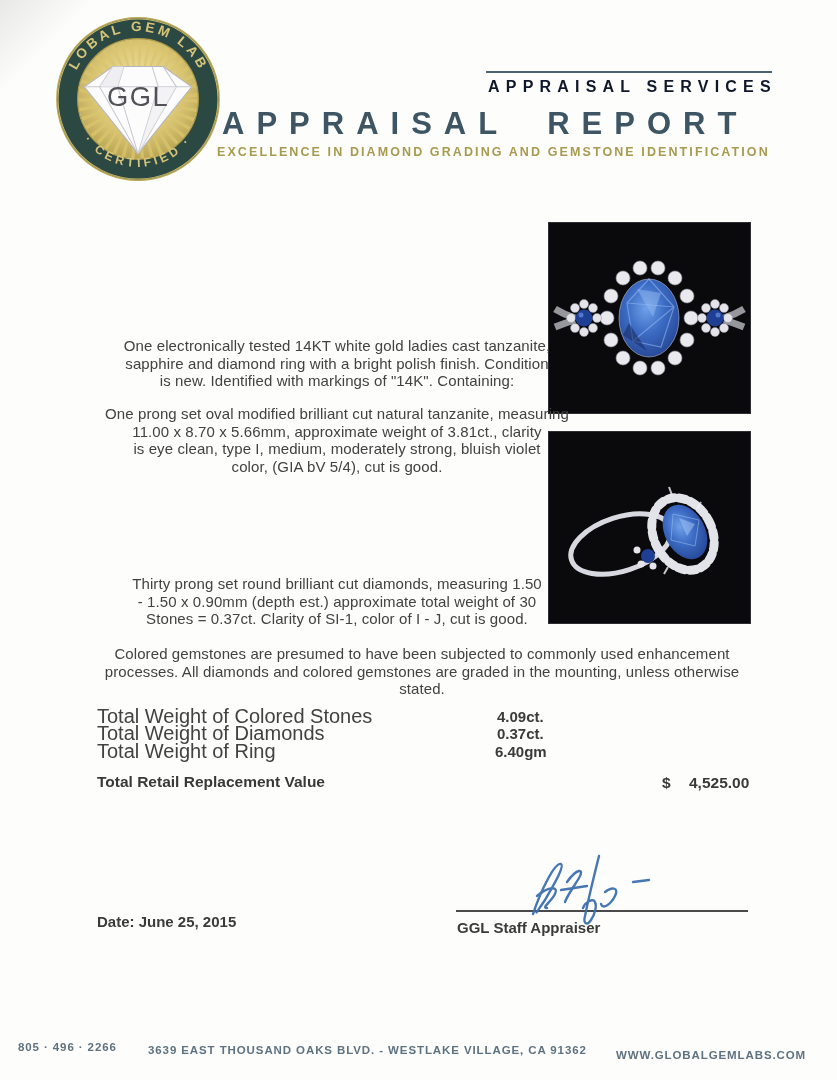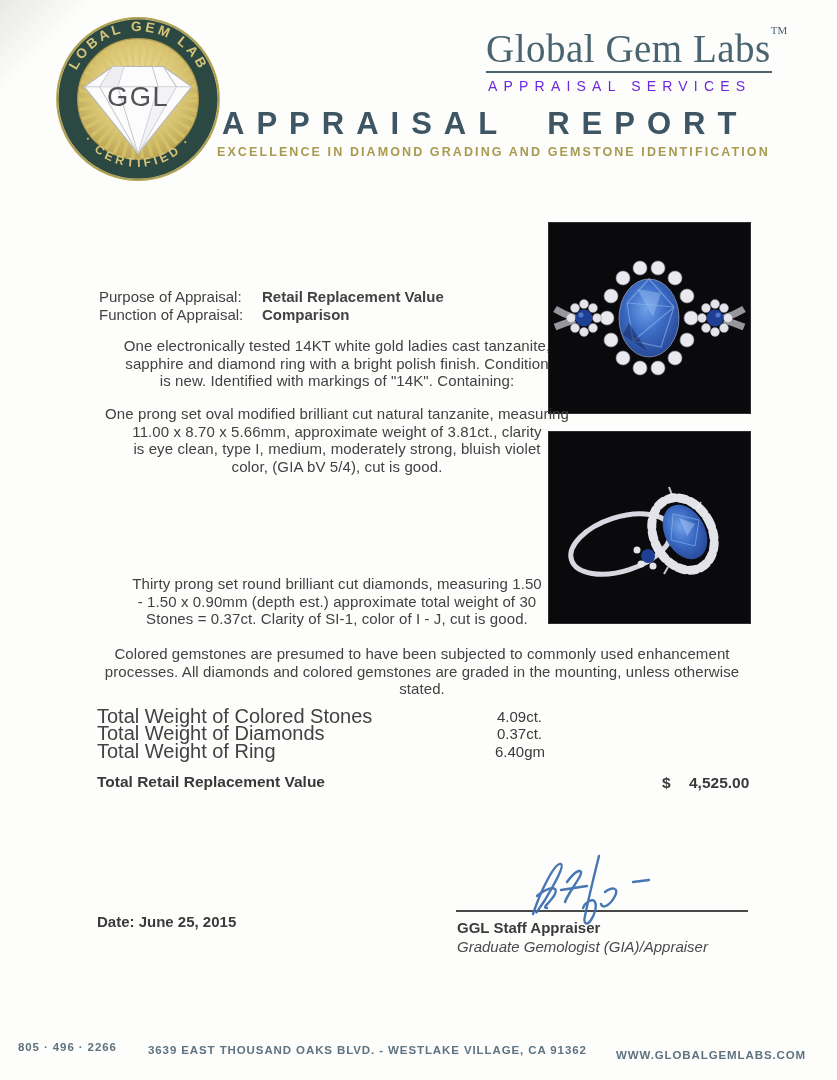--- a/index.html
+++ b/index.html
@@ -10,32 +10,32 @@
     color:#3f3f3f;
   }
   .scan-corner{position:absolute;top:0;left:0;width:140px;height:100px;
     background:linear-gradient(135deg,#e8e8e6 0%,rgba(255,255,255,0) 40%);pointer-events:none;}
   .abs { position:absolute; }
 
   
   .brand-name { font-family:"Liberation Serif", serif; font-size:39px; color:#4a6470; letter-spacing:0.5px; }
   .brand-name sup { font-size:11px; vertical-align:28px; letter-spacing:0; }
   .brand-rule { height:2px; background:#4a6470; }
-  .brand-sub { font-size:14px; letter-spacing:6.2px; color:#6d28d9; font-weight:400; }
+  .brand-sub { font-size:16px; letter-spacing:6.2px; color:#0f172a; font-weight:700; }
   .report-title { font-size:31px; font-weight:700; letter-spacing:12px; word-spacing:18px; color:#3e5663;text-align:right; }
   .report-tagline { font-size:12.5px; font-weight:600; letter-spacing:2.1px; color:#a89a4e; }
 
   
   .para { font-size:15px; line-height:17.5px; white-space:pre-line; letter-spacing:0.1px; color:#424242;text-align:center; }
   .kv-row { display:flex; font-size:15px; line-height:17.5px; color:#424242; }
   .kv-label { width:163px; }
   .kv-value { font-weight:700; }
 
   .w-label { font-size:20px; line-height:17.5px; color:#424242; }
-  .w-value { font-size:15px; line-height:17.5px; font-weight:400; color:#3b3b3b; }
+  .w-value { font-size:15px; line-height:17.5px; font-weight:700; color:#3b3b3b; }
   .total-label { font-size:15.5px; font-weight:700; color:#393939; }
   .total-amount { font-size:15.5px; font-weight:700; color:#393939; }
 
   .date-line { font-size:15px; font-weight:700; color:#3b3b3b; }
   .sig-rule { height:2px; background:#4a4a4a; }
   .signer-name { font-size:15px; font-weight:700; color:#3b3b3b; }
   .signer-title { font-size:15px; font-style:italic; color:#4a4a4a; }
 
   .footer-text { font-size:11.5px; font-weight:600; letter-spacing:0.9px; color:#5e7280; white-space:nowrap; }
 
@@ -72,23 +72,20 @@
     <g>
       <polygon points="29,70 57,50 107,50 135,70 82,136" fill="#fcfcfd" stroke="#b5b5bd" stroke-width="1"></polygon>
       <path d="M29,70 L135,70 M57,50 L44,70 M107,50 L120,70 M68,50 L62,70 M96,50 L102,70
                M44,70 L82,136 M120,70 L82,136 M62,70 L82,136 M102,70 L82,136" fill="none" stroke="#c6c6cf" stroke-width="1"></path>
       <polygon points="57,50 68,50 62,70 44,70" fill="#e9e9ee" opacity="0.7"></polygon>
       <polygon points="102,70 120,70 82,136" fill="#ededf2" opacity="0.6"></polygon>
     </g>
     <text x="82" y="89" text-anchor="middle" font-size="27" letter-spacing="1.5" fill="#515157" font-family="Liberation Sans, sans-serif">GGL</text>
   </svg>
 
-  <div class="abs brand-name" style="left:486px;top:24px">
-    <span>Global Gem Labs</span><sup>TM</sup>
-  </div>
   <div class="abs brand-rule" style="left:486px;top:71px;width:286px"></div>
   <div class="abs brand-sub" style="left:488px;top:78px">APPRAISAL SERVICES</div>
 
   <div class="abs report-title" style="left:222px;top:106px">APPRAISAL REPORT</div>
   <div class="abs report-tagline" style="left:217px;top:145px">EXCELLENCE IN DIAMOND GRADING AND GEMSTONE IDENTIFICATION</div>
 
   <div class="abs photo" style="left:548px;top:222px;width:203px;height:192px">
     <svg width="201" height="190" viewBox="0 0 201 190">
       <defs>
         <radialGradient id="gemGrad" cx="45%" cy="38%" r="70%">
@@ -157,30 +154,20 @@
         <circle cx="104" cy="134" r="3.5"></circle>
           <circle cx="110" cy="120" r="3.5"></circle>
         </g>
       <ellipse cx="136" cy="100" rx="20" ry="29" fill="url(#gemGrad)" transform="rotate(-28 136 100)"></ellipse>
       <path d="M124,82 L150,88 L146,114 L122,108 Z" fill="none" stroke="#9cc0f4" stroke-width="1" opacity="0.55"></path>
       <path d="M130,86 L146,92 L138,104 Z" fill="#a9c8f6" opacity="0.5"></path>
       <path d="M120,55 L123,63 M152,70 L148,77 M115,142 L119,135" stroke="#f4f4f8" stroke-width="2" opacity="0.8"></path>
     </svg>
   </div>
 
-  <div class="abs" style="left:99px;top:288px">
-    <div class="kv-row">
-      <div class="kv-label">Purpose of Appraisal:</div>
-      <div class="kv-value">Retail Replacement Value</div>
-    </div>
-    <div class="kv-row">
-      <div class="kv-label">Function of Appraisal:</div>
-      <div class="kv-value">Comparison</div>
-    </div>
-  </div>
 
   <div class="abs para" style="left:97px;top:337px;width:480px">One electronically tested 14KT white gold ladies cast tanzanite,
 sapphire and diamond ring with a bright polish finish. Condition
 is new.  Identified with markings of "14K".  Containing:</div>
   <div class="abs para" style="left:97px;top:405px;width:480px">One prong set oval modified brilliant cut natural tanzanite, measuring
 11.00 x 8.70 x 5.66mm, approximate weight of 3.81ct., clarity
 is eye clean, type I, medium, moderately strong, bluish violet
 color, (GIA bV 5/4), cut is good.</div>
   <div class="abs para" style="left:97px;top:575px;width:480px">Thirty prong set round brilliant cut diamonds, measuring 1.50
 - 1.50 x 0.90mm (depth est.) approximate total weight of 30
@@ -209,20 +196,19 @@
       <path d="M18,62 C26,38 40,10 46,12 C50,14 38,34 30,48 C24,57 20,62 22,60"></path>
       <path d="M22,44 C34,34 44,34 40,42 C36,50 26,56 32,56"></path>
       <path d="M52,30 C62,16 70,16 64,26 C58,36 52,44 50,50"></path>
       <path d="M46,38 L72,34"></path>
       <path d="M84,4 C80,20 74,44 70,64 C68,72 72,74 76,68 C80,62 82,54 80,50 C78,46 70,50 68,56"></path>
       <path d="M90,40 C98,34 104,36 100,44 C96,52 88,58 86,52"></path>
       <path d="M118,30 L134,28"></path>
     </g>
   </svg>
   <div class="abs signer-name" style="left:457px;top:919px">GGL Staff Appraiser</div>
-  <div class="abs signer-title" style="left:457px;top:938px">Graduate Gemologist (GIA)/Appraiser</div>
 
   <div>
     <div class="abs footer-text" style="left:18px;top:1041px">805 · 496 · 2266</div>
     <div class="abs footer-text" style="left:148px;top:1044px">3639 EAST THOUSAND OAKS BLVD. - WESTLAKE VILLAGE, CA 91362</div>
     <div class="abs footer-text" style="left:616px;top:1049px">WWW.GLOBALGEMLABS.COM</div>
   </div>
 </div>
 
 </body></html>

